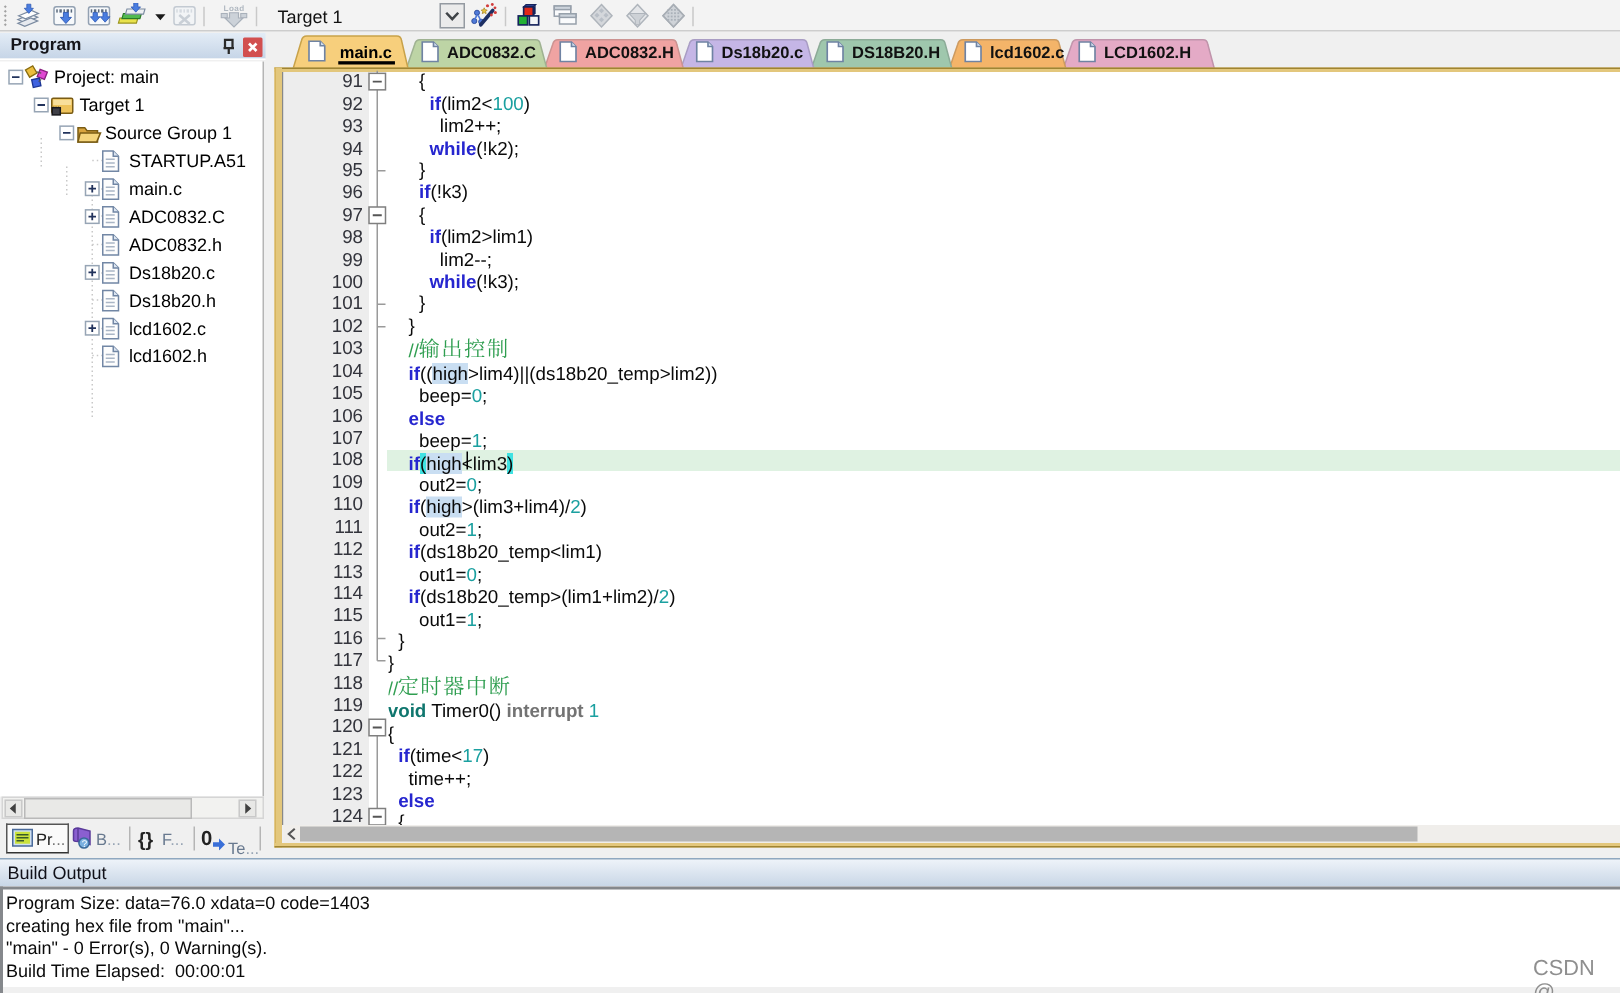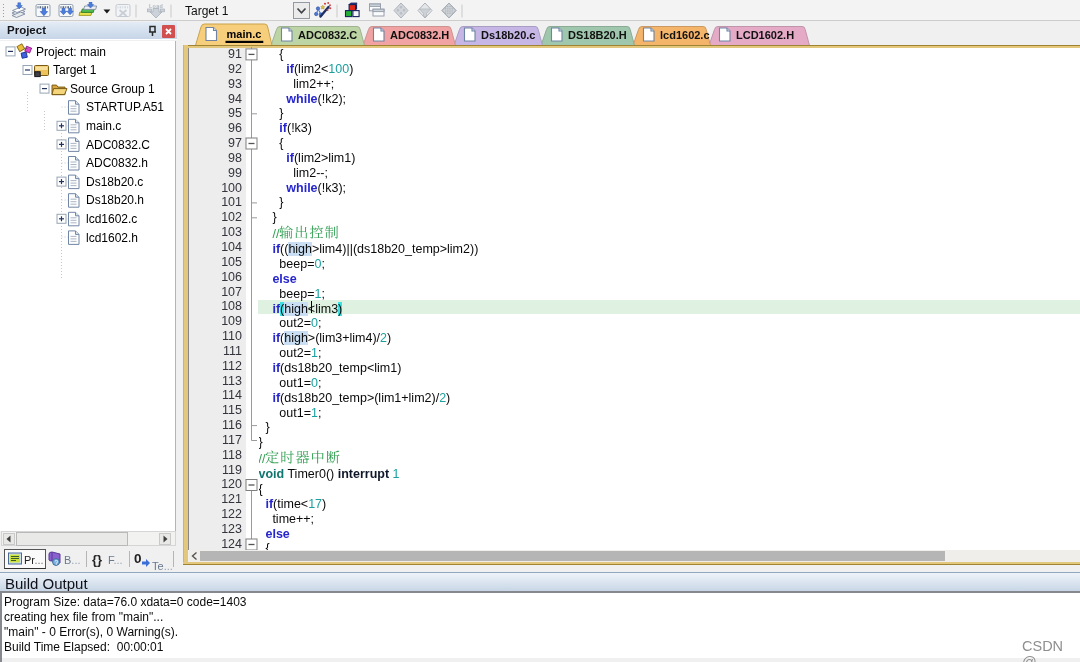--- a/index.html
+++ b/index.html
@@ -150,21 +150,21 @@
     </g>
     <line x1="462" y1="2.5" x2="462" y2="15.5" stroke="#c9c9c9"></line>
   </svg>
 <div class="abs" style="left:185px;top:4px;font-size:12px;color:#111">Target 1</div>
 <div class="abs" style="left:293px;top:2px;width:17px;height:17px;background:#ebebeb;border:1px solid #949aa1"></div>
 <svg class="abs" style="left:293px;top:2px" width="17" height="17">
     <path d="M4.5 6.5 l4 4.3 4 -4.3" fill="none" stroke="#3f4347" stroke-width="1.7"></path>
   </svg>
 
 <div class="abs" style="left:0;top:22px;width:177px;height:18px;background:linear-gradient(#e3ecf6,#c6d5e7);border-bottom:1px solid #fff"></div>
-<div class="abs" style="left:7px;top:24px;font-size:11.5px;color:#15151a;font-weight:bold">Project</div>
+<div class="abs" style="left:7px;top:24px;font-size:11.5px;color:#15151a;font-weight:bold">Program</div>
 <svg class="abs" style="left:147px;top:25px" width="12" height="13">
     <path d="M3 1.5 h5 v5.5 h-5 Z M2 7 h7 M5.5 7 v4" fill="none" stroke="#2a2a2a" stroke-width="1.5"></path>
   </svg>
 <div class="abs" style="left:162px;top:24.5px;width:13px;height:13px;background:#d24f4f;border-radius:1px"></div>
 <svg class="abs" style="left:162px;top:24.5px" width="13" height="13">
     <path d="M4 4 l5 5 M9 4 l-5 5" stroke="#fff" stroke-width="1.8"></path>
   </svg>
 
 <div class="abs" style="left:0;top:41px;width:176px;height:490px;background:#fff;border-right:1px solid #b5b5b5"></div>
 <svg style="position:absolute;left:0;top:41px" width="176" height="250">
@@ -502,37 +502,37 @@
         <g transform="translate(30.4,0) scale(0.0142)">
           <path d="M605 354C635 379 670 419 685 449C745 483 786 373 616 340V325H802V373H811C832 373 863 358 864 353V145C884 141 901 133 907 125L828 63L792 103H621L554 74V365H563C579 365 595 359 605 354ZM205 377V325H381V357H390C406 357 427 349 437 342C418 381 393 421 361 460H44L53 489H336C264 569 163 643 28 695L36 708C79 695 119 681 156 665V964H165C191 964 217 950 217 944V892H382V937H392C413 937 443 922 444 915V690C464 686 480 679 487 671L408 611L372 649H222L207 642C296 598 365 545 418 489H584C634 549 694 599 781 639L771 649H611L544 619V959H554C580 959 606 945 606 939V892H781V942H791C811 942 843 927 844 921V691C860 688 873 682 881 676L937 692C942 659 955 635 973 628L975 617C806 597 693 552 613 489H933C947 489 956 484 959 473C926 442 872 400 872 400L823 460H443C463 436 481 411 495 386C515 388 529 384 534 372L442 337L443 144C462 140 478 132 485 125L406 64L371 103H210L144 73V398H153C179 398 205 383 205 377ZM781 679V862H606V679ZM382 679V862H217V679ZM802 133V296H616V133ZM381 133V296H205V133Z" fill="#2f9e50"></path>
         </g>
         <g transform="translate(45.6,0) scale(0.0142)">
           <path d="M822 546H530V281H822ZM567 53 463 42V252H179L106 218V670H117C145 670 172 654 172 647V575H463V958H476C502 958 530 942 530 931V575H822V658H832C854 658 888 643 889 637V294C909 290 925 282 932 274L849 210L812 252H530V81C556 77 564 67 567 53ZM172 546V281H463V546Z" fill="#2f9e50"></path>
         </g>
         <g transform="translate(60.8,0) scale(0.0142)">
           <path d="M539 175 452 146C437 214 417 291 400 341L417 349C447 308 479 246 503 194C524 194 535 185 539 175ZM192 155 177 160C200 206 222 280 219 336C267 387 326 273 192 155ZM423 783 382 836H144V104C167 100 178 92 180 78L83 67V832C72 838 61 846 55 852L127 901L151 865H475C488 865 498 860 501 849C471 821 423 783 423 783ZM891 319 844 378H643V168C734 156 839 135 903 115C927 123 945 123 954 114L870 43C822 74 734 116 654 144L581 119V463C581 642 565 814 446 947L462 959C628 828 643 634 643 463V407H782V958H791C824 958 844 943 844 938V407H949C963 407 972 402 975 391C943 361 891 319 891 319ZM487 327 450 375H375V103C401 99 409 90 412 76L318 65V375H158L166 405H298C269 517 221 628 154 714L166 729C229 670 280 602 318 525V784H329C351 784 375 771 375 761V467C414 512 459 579 468 631C529 679 576 546 375 445V405H531C545 405 554 400 556 389C530 362 487 327 487 327Z" fill="#2f9e50"></path>
         </g>
       </svg></span>
-<b style="color:#0f766e">void</b> Timer0() <b style="color:#0f172a">interrupt</b> <span style="color:#1ba0a0">1</span>
+<b style="color:#0f766e">void</b> Timer0() <b style="color:#737373">interrupt</b> <span style="color:#1ba0a0">1</span>
 {
   <b style="color:#2626cf">if</b>(time&lt;<span style="color:#1ba0a0">17</span>)
     time++;
   <b style="color:#2626cf">else</b>
   {</pre>
 
 <div class="abs" style="left:310.5px;top:300.6px;width:1.6px;height:12.8px;background:#000"></div>
 
 <div class="abs" style="left:188.5px;top:550px;width:891.5px;height:11.5px;background:#f0eeeb"></div>
 <div class="abs" style="left:200px;top:551px;width:745px;height:10px;background:#b5b5b5"></div>
 <svg class="abs" style="left:188.5px;top:550px" width="12" height="12">
     <path d="M7.5 2.5 L3.5 6 7.5 9.5" fill="none" stroke="#555" stroke-width="1.4"></path>
   </svg>
 
 <div class="abs" style="left:0;top:571.5px;width:1080px;height:19.5px;background:linear-gradient(#eef3f9,#c8d6e6);border-top:1px solid #8fa8c0"></div>
-<div class="abs" style="left:5px;top:575px;font-size:15px;color:#101018">Build Output</div>
+<div class="abs" style="left:5px;top:575px;font-size:12px;color:#101018">Build Output</div>
 <div class="abs" style="left:0;top:591px;width:1080px;height:71px;background:#fff;border-top:2px solid #85888c;border-left:2px solid #85888c"></div>
 <pre class="abs" style="left:4px;top:594.5px;font-size:12px;line-height:15px;color:#0a0a0a">Program Size: data=76.0 xdata=0 code=1403
 creating hex file from "main"...
 "main" - 0 Error(s), 0 Warning(s).
 Build Time Elapsed:  00:00:01</pre>
 <div class="abs" style="left:2px;top:658px;width:1078px;height:4px;background:#f0f0f0"></div>
 <div class="abs" style="left:1022px;top:638px;font-size:14.5px;color:#8f8f8f">CSDN @<svg style="vertical-align:-2.7px" width="45.6" height="16.6">
       <g transform="translate(0.0,0) scale(0.0148)">
         <path d="M446 36C434 84 411 149 390 200H144V960H219V887H780V955H858V200H473C495 155 519 102 539 53ZM219 812V578H780V812ZM219 504V276H780V504Z" fill="#8d8d8d"></path>
       </g>

